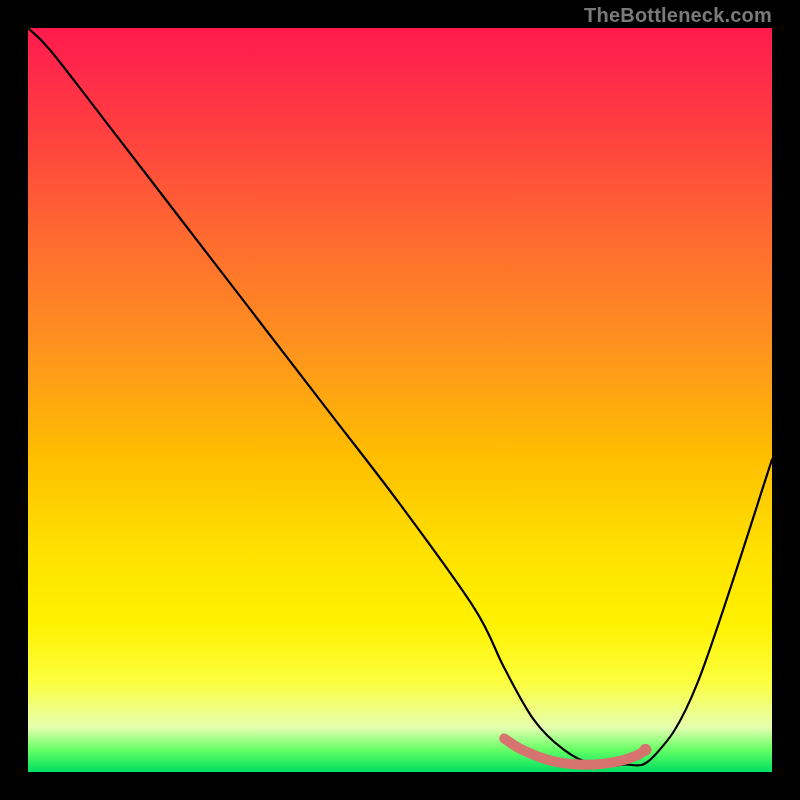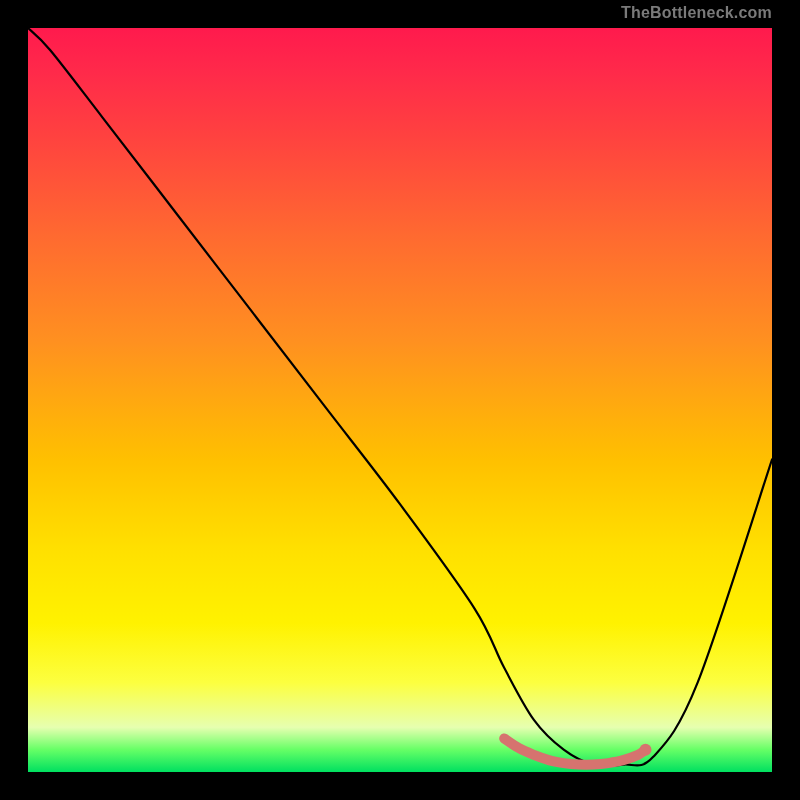--- a/index.html
+++ b/index.html
@@ -40,21 +40,21 @@
     position: absolute;
     inset: 0;
     width: 100%;
     height: 100%;
   }
   .watermark {
     position: absolute;
     top: 4px;
     right: 28px;
     font-family: Arial, Helvetica, sans-serif;
-    font-size: 16px;
+    font-size: 20px;
     font-weight: bold;
     color: #7a7a7a;
     letter-spacing: 0.2px;
   }
 </style>
 </head>
 <body>
 
 <div class="frame">
 

